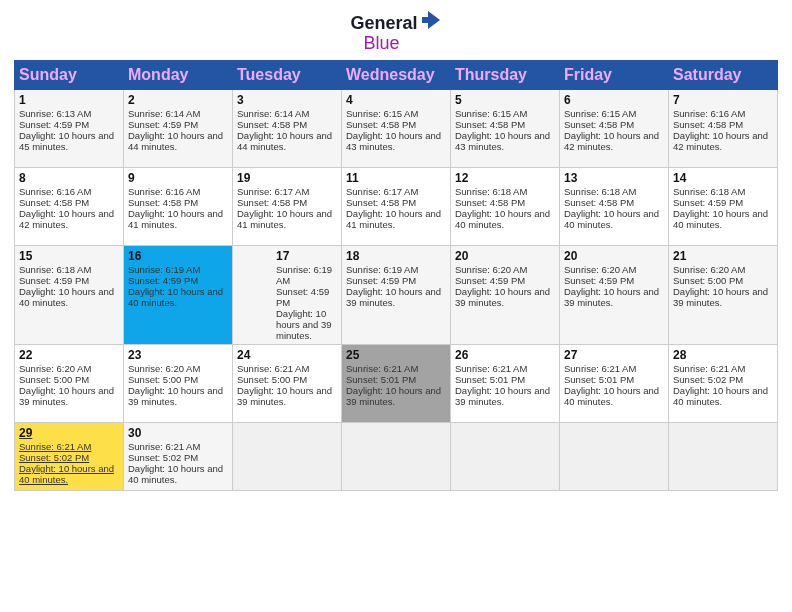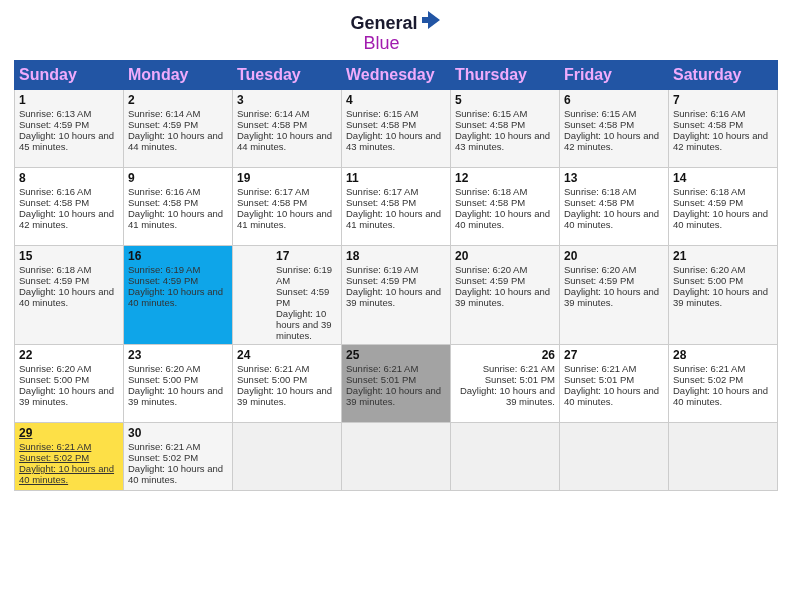--- a/index.html
+++ b/index.html
@@ -236,21 +236,21 @@
 <span>Sunset: 5:00 PM</span><br>
 <span>Daylight: 10 hours and 39 minutes.</span></td>
           <td style="background: rgb(255, 255, 255);"><span class="day-num">24</span>
 <span>Sunrise: 6:21 AM</span><br>
 <span>Sunset: 5:00 PM</span><br>
 <span>Daylight: 10 hours and 39 minutes.</span></td>
           <td style="background: #a3a3a3; margin-left: 41px;"><span class="day-num">25</span>
 <span>Sunrise: 6:21 AM</span><br>
 <span>Sunset: 5:01 PM</span><br>
 <span>Daylight: 10 hours and 39 minutes.</span></td>
-          <td style="background: rgb(255, 255, 255); text-align: right;"><span class="day-num">26</span>
+          <td style="background: rgb(255, 255, 255);"><span class="day-num">26</span>
 <span>Sunrise: 6:21 AM</span><br>
 <span>Sunset: 5:01 PM</span><br>
 <span>Daylight: 10 hours and 39 minutes.</span></td>
           <td style="background: rgb(255, 255, 255);"><span class="day-num">27</span>
 <span>Sunrise: 6:21 AM</span><br>
 <span>Sunset: 5:01 PM</span><br>
 <span>Daylight: 10 hours and 40 minutes.</span></td>
           <td style="background: rgb(255, 255, 255);"><span class="day-num">28</span>
 <span>Sunrise: 6:21 AM</span><br>
 <span>Sunset: 5:02 PM</span><br>

